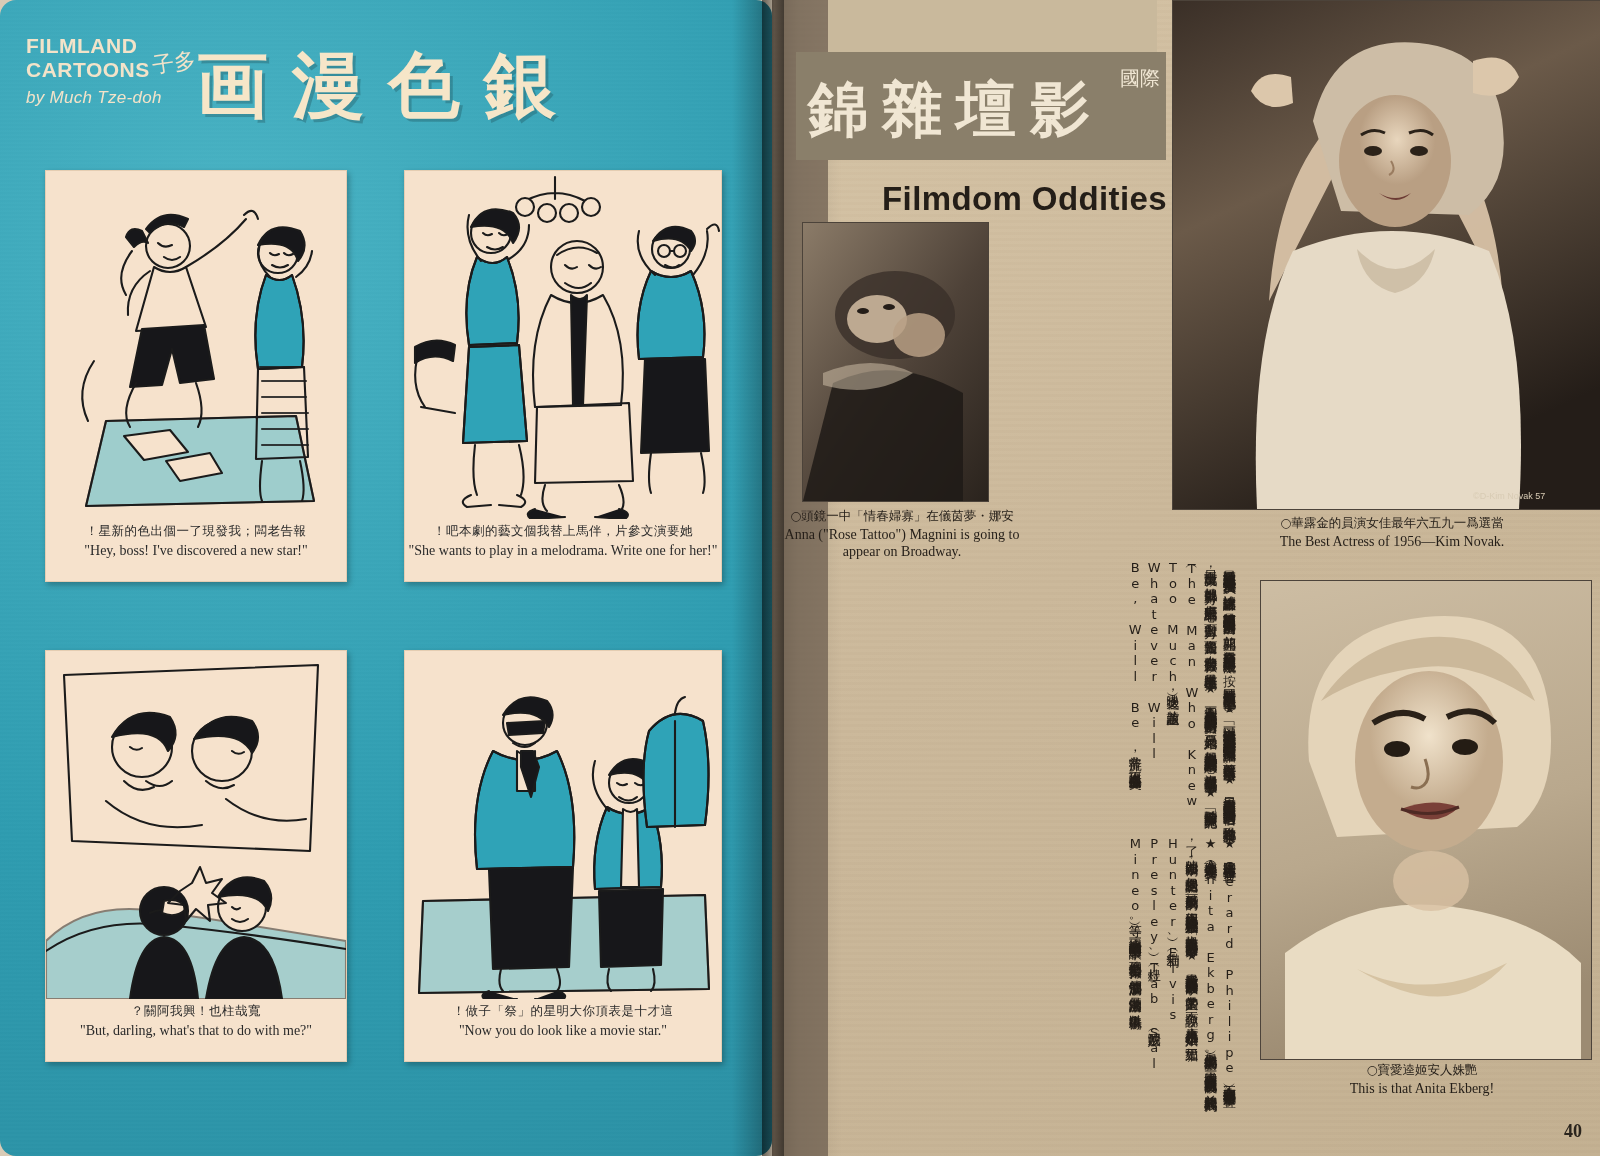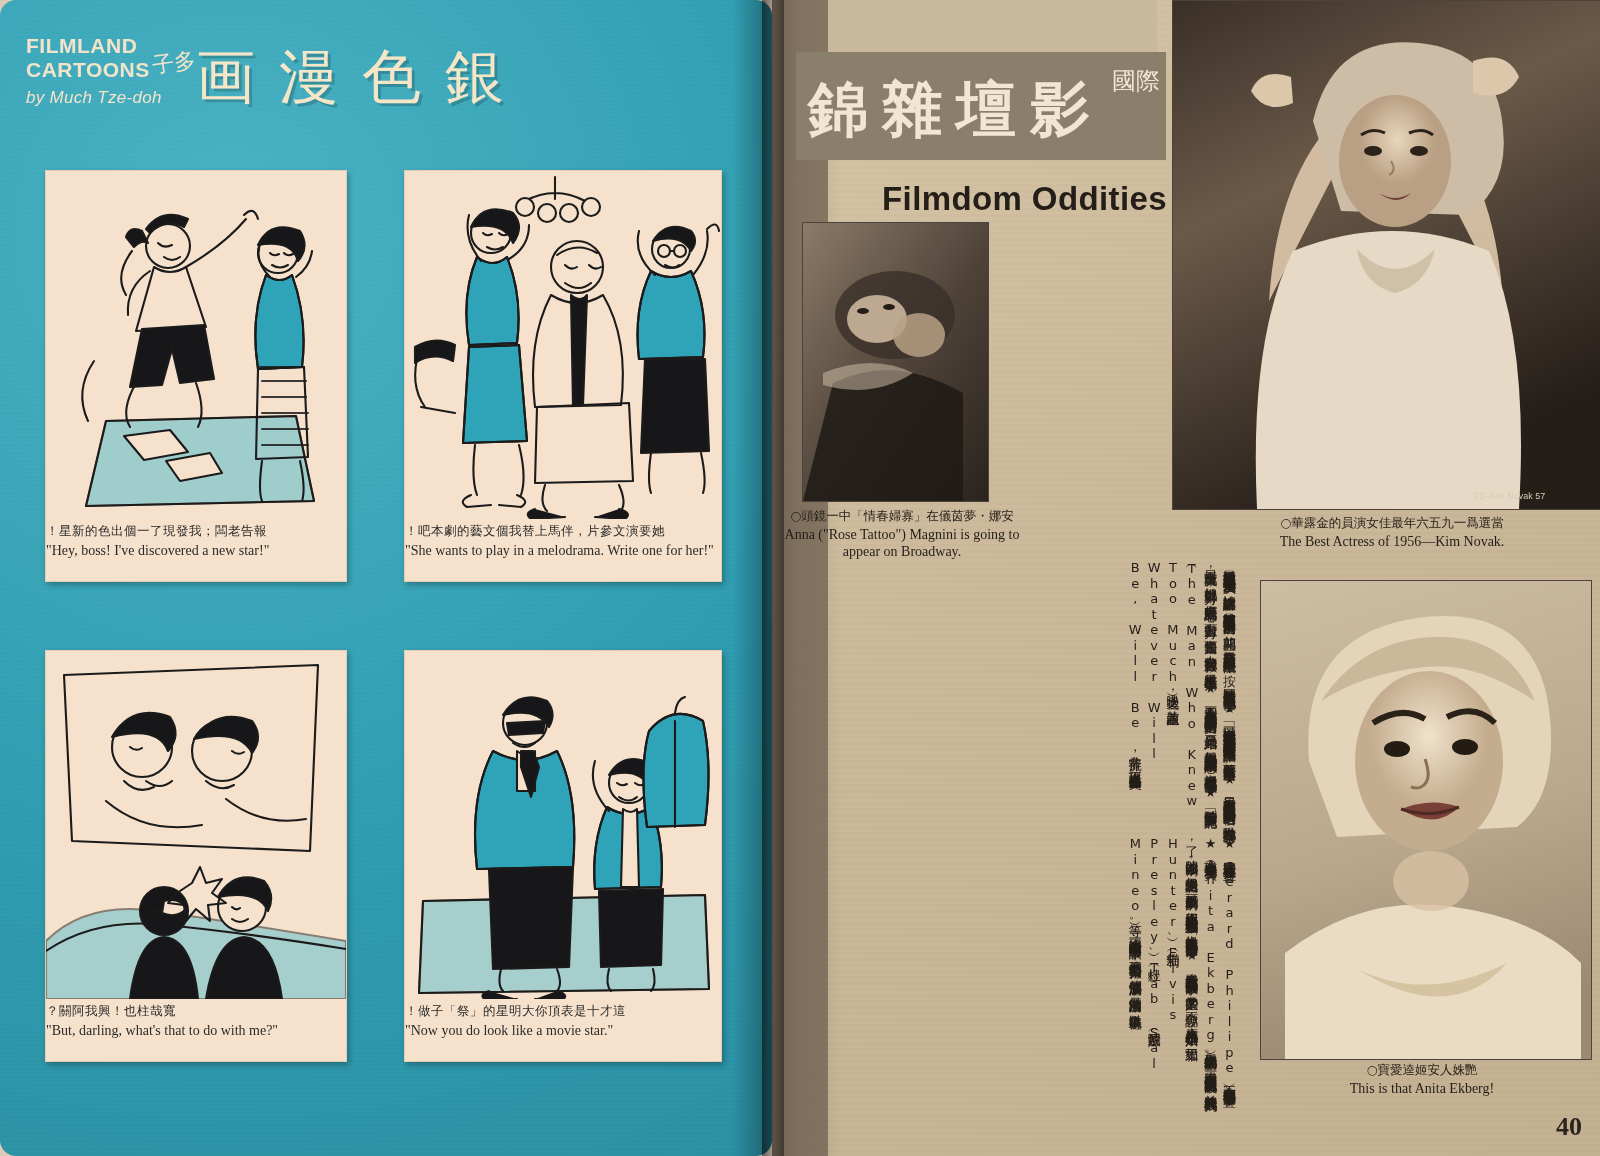--- a/index.html
+++ b/index.html
@@ -13,30 +13,30 @@
     overflow:hidden;border-radius:16px;}
   #left-page:after{content:"";position:absolute;right:0;top:0;width:40px;height:100%;
     background:linear-gradient(to right, rgba(0,0,0,0) 0%, rgba(0,0,0,.35) 100%);}
   .lp-grain{position:absolute;inset:0;opacity:.18;
     background-image:repeating-linear-gradient(0deg, rgba(255,255,255,.05) 0 2px, rgba(0,0,0,.04) 2px 4px);}
 
   .head-en{position:absolute;left:26px;top:34px;color:#f3e3c9;line-height:1.12;}
   .head-en .l1{font-size:21px;font-weight:bold;letter-spacing:.5px;}
   .head-en .l2{font-size:21px;font-weight:bold;letter-spacing:.5px;}
   .head-en .by{font-size:17px;font-style:italic;margin-top:7px;letter-spacing:.3px;}
-  .head-cn{position:absolute;left:196px;top:38px;font-size:59px;color:#f6e6c8;
-    font-family:"DejaVu Sans",sans-serif;letter-spacing:24px;font-weight:normal;
+  .head-cn{position:absolute;left:196px;top:38px;font-size:72px;color:#f6e6c8;
+    font-family:"DejaVu Sans",sans-serif;letter-spacing:24px;font-weight:bold;
     text-shadow:3px 3px 0 rgba(0,0,0,.18);}
   .head-cn-small{position:absolute;left:152px;top:52px;font-size:22px;color:#f3e3c9;
     font-family:"DejaVu Sans",sans-serif;line-height:1.0;transform:rotate(-8deg);}
 
   .panel{position:absolute;background:#f6e2cc;box-shadow:2px 3px 6px rgba(0,0,0,.28);
     border:1px solid #e4cdb2;overflow:hidden;}
   .panel .art{position:absolute;left:0;right:0;top:0;bottom:62px;overflow:hidden;}
-  .panel .cap{position:absolute;left:0;right:0;bottom:0;height:62px;text-align:left;
+  .panel .cap{position:absolute;left:0;right:0;bottom:0;height:62px;text-align:center;
     color:#2a2a2a;padding-top:4px;box-sizing:border-box;}
   .cap .cn{font-size:12.5px;font-family:"DejaVu Sans",sans-serif;letter-spacing:.5px;}
   .cap .en{font-size:14px;font-family:"Liberation Serif",serif;margin-top:3px;line-height:1.15;}
 
   #p1{left:45px;top:170px;width:300px;height:410px;}
   #p2{left:404px;top:170px;width:316px;height:410px;}
   #p3{left:45px;top:650px;width:300px;height:410px;}
   #p4{left:404px;top:650px;width:316px;height:410px;}
 
   
@@ -51,21 +51,21 @@
     background:#cdbca0;overflow:hidden;}
   .rp-paper{position:absolute;inset:0;background:
     linear-gradient(to right, rgba(0,0,0,.42) 0px, rgba(0,0,0,.12) 26px, rgba(0,0,0,0) 70px),
     linear-gradient(145deg,#d6c4a6 0%, #cbb89a 45%, #c3b091 100%);}
   .rp-grain{position:absolute;inset:0;opacity:.22;
     background-image:repeating-linear-gradient(0deg, rgba(255,255,255,.05) 0 3px, rgba(0,0,0,.05) 3px 6px);}
 
   .masthead{position:absolute;left:24px;top:52px;width:370px;height:108px;background:#8a7f6a;}
   .masthead .cn{position:absolute;left:12px;top:18px;font-size:60px;color:#f0e6d3;font-weight:bold;
     font-family:"DejaVu Sans",sans-serif;letter-spacing:14px;text-align:right;}
-  .masthead .cn-side{position:absolute;right:6px;top:14px;font-size:24px;color:#f0e6d3;
+  .masthead .cn-side{position:absolute;right:6px;top:14px;font-size:20px;color:#f0e6d3;
     font-family:"DejaVu Sans",sans-serif;line-height:1.25;text-align:center;}
   .sect-en{position:absolute;left:110px;top:180px;font-size:33px;color:#241e18;font-weight:bold;
     letter-spacing:.4px;}
 
   .photo{position:absolute;overflow:hidden;background:#6d6054;border:1px solid rgba(0,0,0,.3);}
   .photo .ph-inner{position:absolute;inset:0;}
   .ph-cap{position:absolute;text-align:center;color:#241e18;}
   .ph-cap .cn{font-size:12.5px;font-family:"DejaVu Sans",sans-serif;}
   .ph-cap .en{font-size:14px;font-family:"Liberation Serif",serif;line-height:1.2;margin-top:2px;}
 
@@ -75,21 +75,21 @@
   #cap-kim{left:430px;top:515px;width:380px;}
   #photo-anita{left:488px;top:580px;width:330px;height:478px;}
   #cap-anita{left:470px;top:1062px;width:360px;}
 
   .cjk-cols{position:absolute;font-family:"DejaVu Sans",sans-serif;color:#241e18;
     writing-mode:vertical-rl;text-orientation:upright;font-size:13px;line-height:1.45;
     letter-spacing:.5px;}
   #col-block-1{left:18px;top:560px;width:448px;height:260px;}
   #col-block-2{left:18px;top:836px;width:448px;height:262px;}
 
-  .page-num{position:absolute;right:18px;bottom:14px;font-size:26px;color:#2a241d;font-weight:bold;
+  .page-num{position:absolute;right:18px;bottom:14px;font-size:18px;color:#2a241d;font-weight:bold;
     font-family:"Liberation Serif",serif;}
 
   .gutter{position:absolute;left:762px;top:0;width:22px;height:1156px;
     background:linear-gradient(to right, rgba(0,0,0,.55), rgba(0,0,0,.18) 55%, rgba(0,0,0,.45));}
 </style>
 </head>
 <body>
 
 <div id="page">
 

